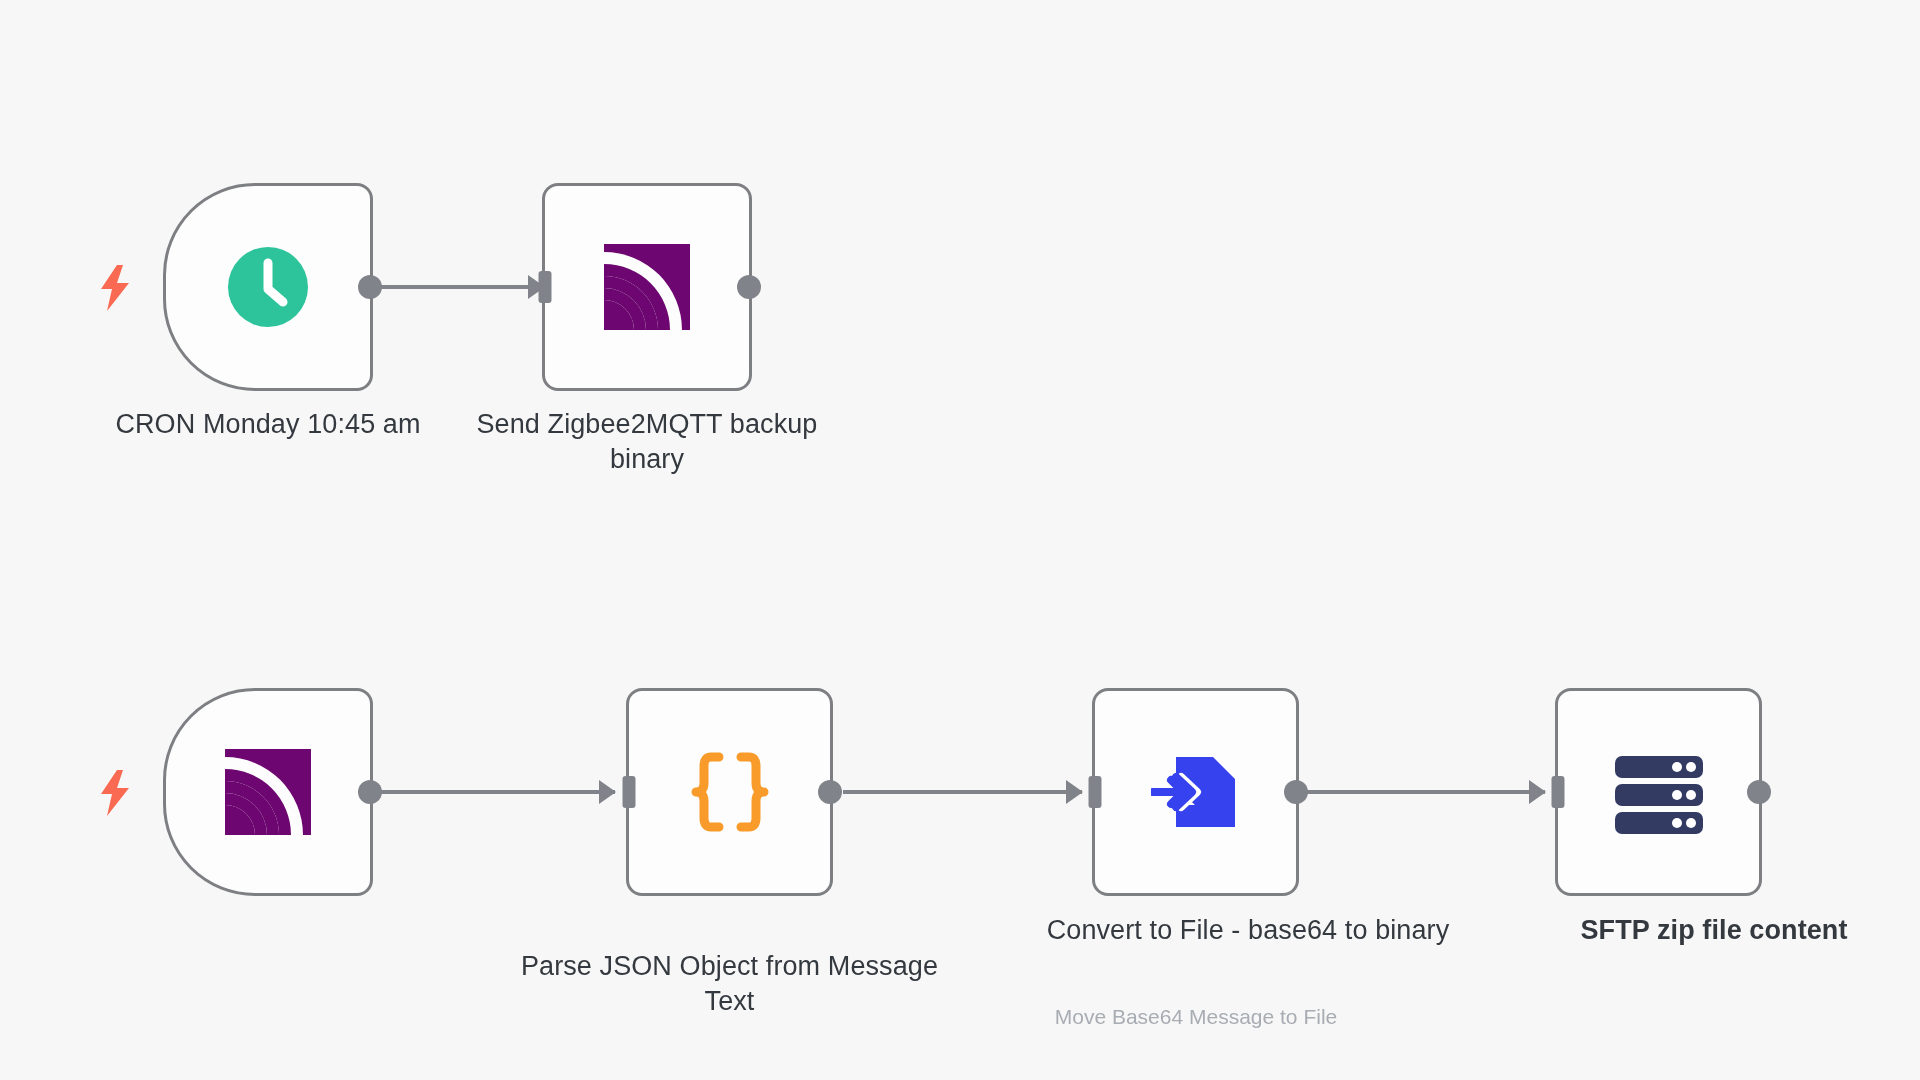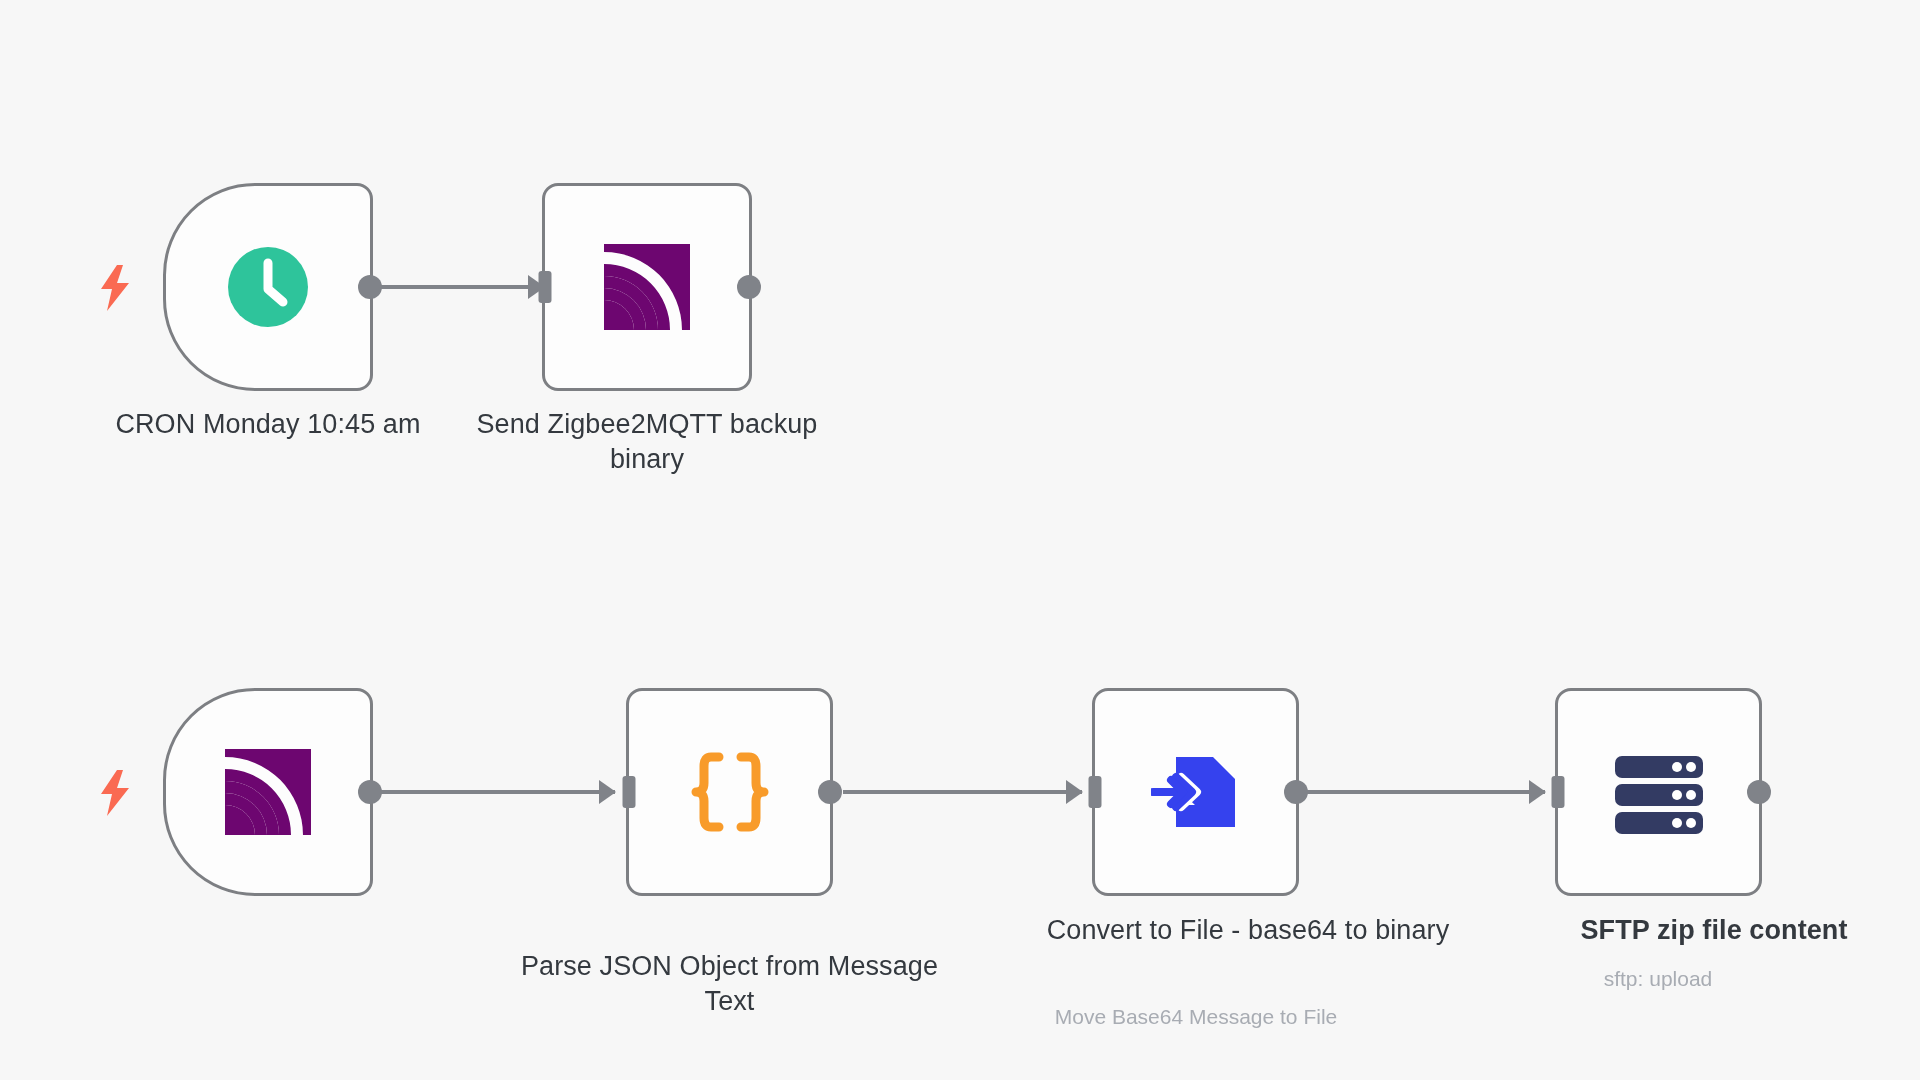--- a/index.html
+++ b/index.html
@@ -238,15 +238,14 @@
     <span class="port-out"></span>
   </div>
 
 
   <div class="label" style="left:518px; top:913px; width:423px;margin-top:36px;">Parse JSON Object from Message Text</div>
 
   <div class="label" style="left:1038px; top:913px; width:420px;">Convert to File - base64 to binary</div>
   <div class="sublabel" style="left:986px; top:1003px; width:420px;">Move Base64 Message to File</div>
 
   <div class="label" style="left:1504px; top:913px; width:420px;font-weight:bold;">SFTP zip file content</div>
-  <div class="sublabel" style="left:1448px; top:965px; width:420px;">sftp: upload</div>
 
 </div>
 
 </body></html>

